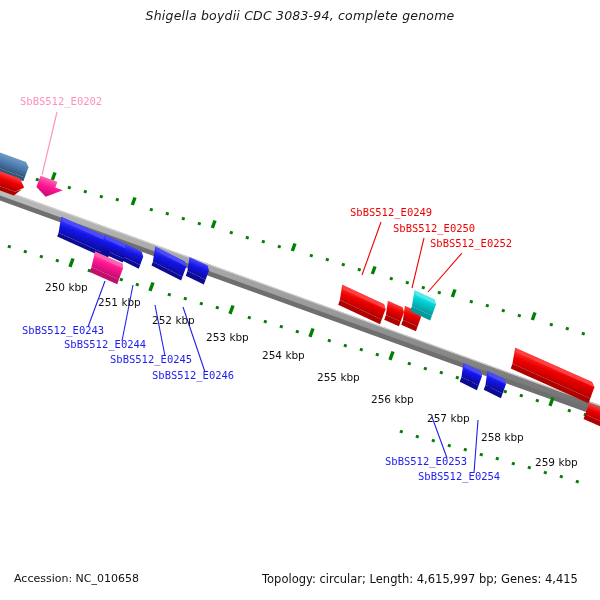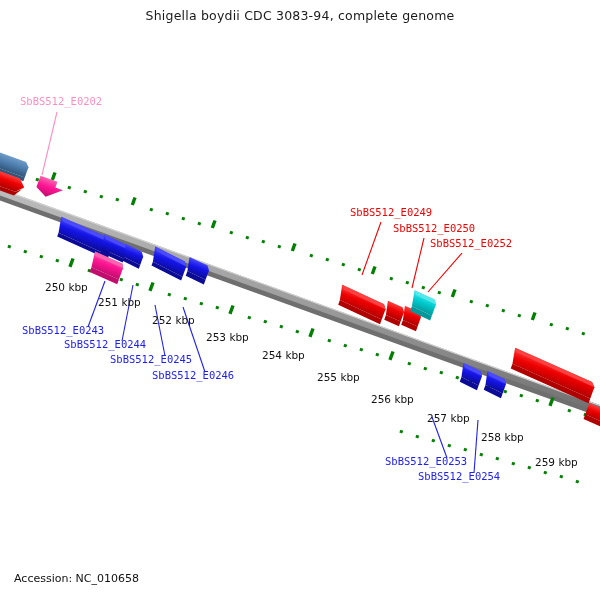--- a/index.html
+++ b/index.html
@@ -19,20 +19,21 @@
     inset: 0;
     width: 600px;
     height: 600px;
   }
   .title {
     position: absolute;
     top: 8px;
     left: 0;
     width: 600px;
     text-align: center;
+    font-style: italic;
     font-size: 12.5px;
     color: #1a1a1a;
     font-family: "DejaVu Sans", sans-serif;
     letter-spacing: 0.2px;
   }
   .footer-left {
     position: absolute;
     left: 14px;
     top: 572px;
     font-size: 11px;
@@ -344,14 +345,15 @@
       <text class="tick-lbl" x="317" y="381">255 kbp</text>
       <text class="tick-lbl" x="371" y="403">256 kbp</text>
       <text class="tick-lbl" x="427" y="422">257 kbp</text>
       <text class="tick-lbl" x="481" y="441">258 kbp</text>
       <text class="tick-lbl" x="535" y="466">259 kbp</text>
     </g>
 
   </svg>
 
   <div class="footer-left">Accession: NC_010658</div>
+  <div class="footer-right">Topology: circular; Length: 4,615,997 bp; Genes: 4,415</div>
 
 </div>
 
 </body></html>

